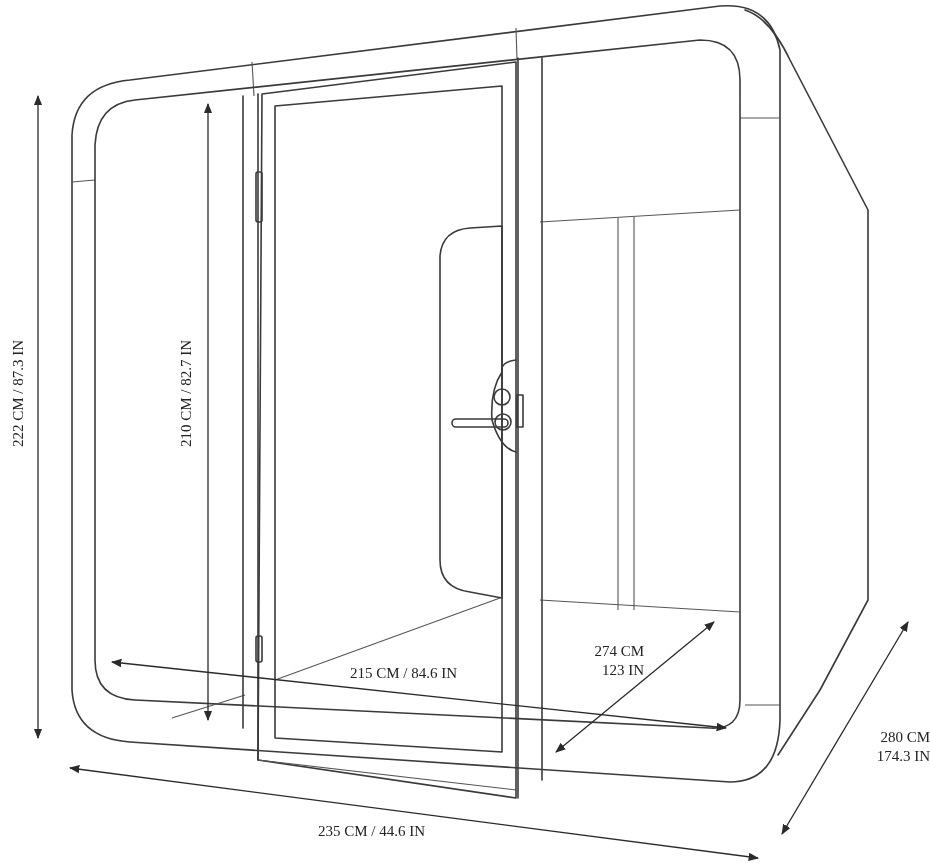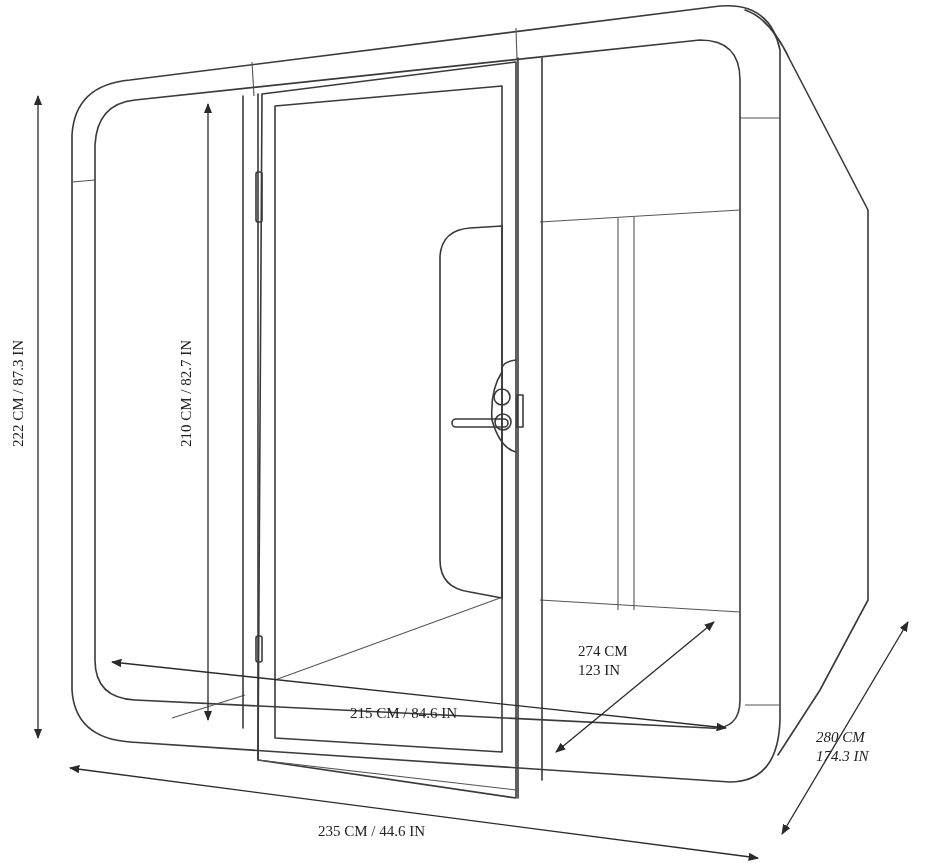--- a/index.html
+++ b/index.html
@@ -3,21 +3,21 @@
 <meta charset="utf-8">
 <style>
   html, body { margin: 0; padding: 0; background: #ffffff; }
   body { width: 930px; height: 866px; overflow: hidden; position: relative; }
   #diagram { position: absolute; left: 0; top: 0; width: 930px; height: 866px; }
   .ln { fill: none; stroke: #3a3a3a; stroke-width: 1.6; stroke-linejoin: round; stroke-linecap: round; }
   .ln-thin { fill: none; stroke: #555; stroke-width: 1.1; }
   .dim { fill: none; stroke: #2a2a2a; stroke-width: 1.3; }
   .lbl { position: absolute; font-family: "Liberation Serif", "DejaVu Serif", serif; font-size: 15px; color: #222; white-space: nowrap; line-height: 19px; }
   .vert { transform-origin: center center; transform: rotate(-90deg); }
-  .center { text-align: left; }
+  .center { text-align: right; }
 </style>
 </head>
 <body>
 
 <svg id="diagram" viewBox="0 0 930 866" xmlns="http://www.w3.org/2000/svg">
   <defs>
     <marker id="arr" viewBox="0 0 10 10" refX="9" refY="5" markerWidth="8" markerHeight="8" orient="auto-start-reverse">
       <path d="M0,1 L10,5 L0,9 z" fill="#2a2a2a"></path>
     </marker>
   </defs>
@@ -80,25 +80,25 @@
     <line class="dim" x1="208" y1="104" x2="208" y2="720" marker-start="url(#arr)" marker-end="url(#arr)"></line>
     <line class="dim" x1="112" y1="662" x2="726" y2="728" marker-start="url(#arr)" marker-end="url(#arr)"></line>
     <line class="dim" x1="556" y1="752" x2="714" y2="622" marker-start="url(#arr)" marker-end="url(#arr)"></line>
     <line class="dim" x1="70" y1="768" x2="758" y2="858" marker-start="url(#arr)" marker-end="url(#arr)"></line>
     <line class="dim" x1="782" y1="834" x2="908" y2="622" marker-start="url(#arr)" marker-end="url(#arr)"></line>
   </g>
 </svg>
 
 <div class="lbl vert" style="left:-42px; top:384px; width:120px; text-align:center;">222 CM / 87.3 IN</div>
 <div class="lbl vert" style="left:126px; top:384px; width:120px; text-align:center;">210 CM / 82.7 IN</div>
-<div class="lbl" style="left:350px; top:664px;margin-top:40px;">215 CM / 84.6 IN</div>
+<div class="lbl" style="left:350px; top:664px;">215 CM / 84.6 IN</div>
 
 <div class="lbl center" style="left:578px; top:642px; width:66px;">
   <div>274 CM</div>
   <div>123 IN</div>
 </div>
 
 <div class="lbl" style="left:318px; top:822px;">235 CM / 44.6 IN</div>
 
-<div class="lbl center" style="left:816px; top:728px; width:72px;font-style:italic;">
+<div class="lbl center" style="left:858px; top:728px; width:72px;">
   <div>280 CM</div>
   <div>174.3 IN</div>
 </div>
 
 </body></html>

